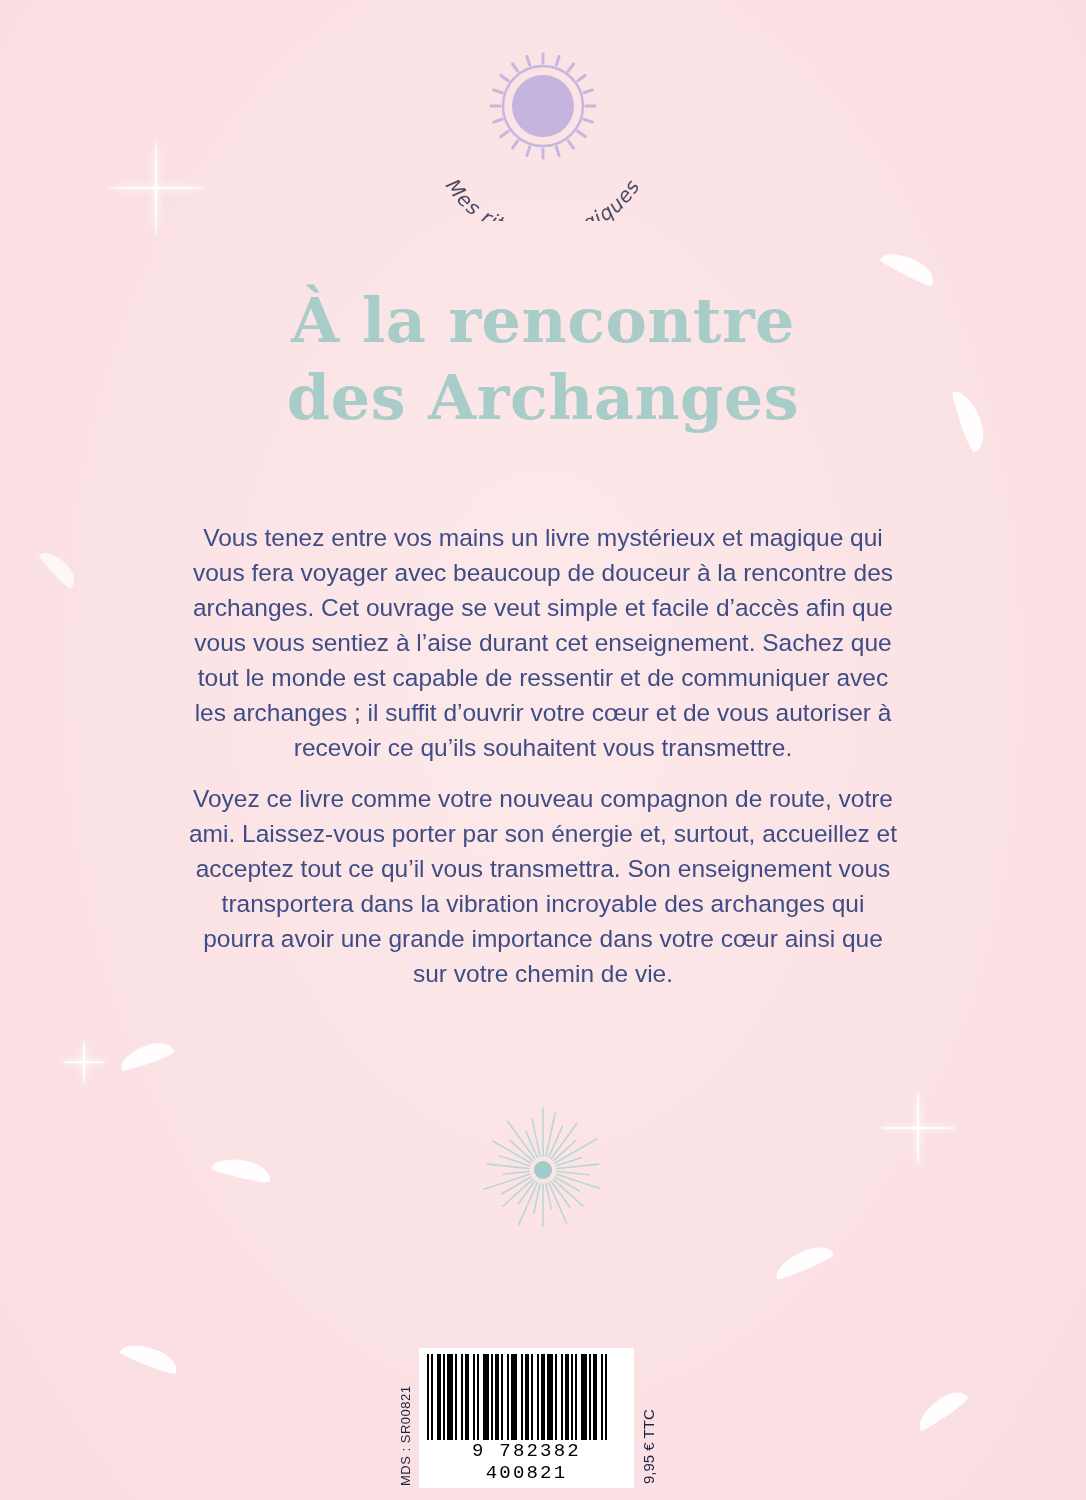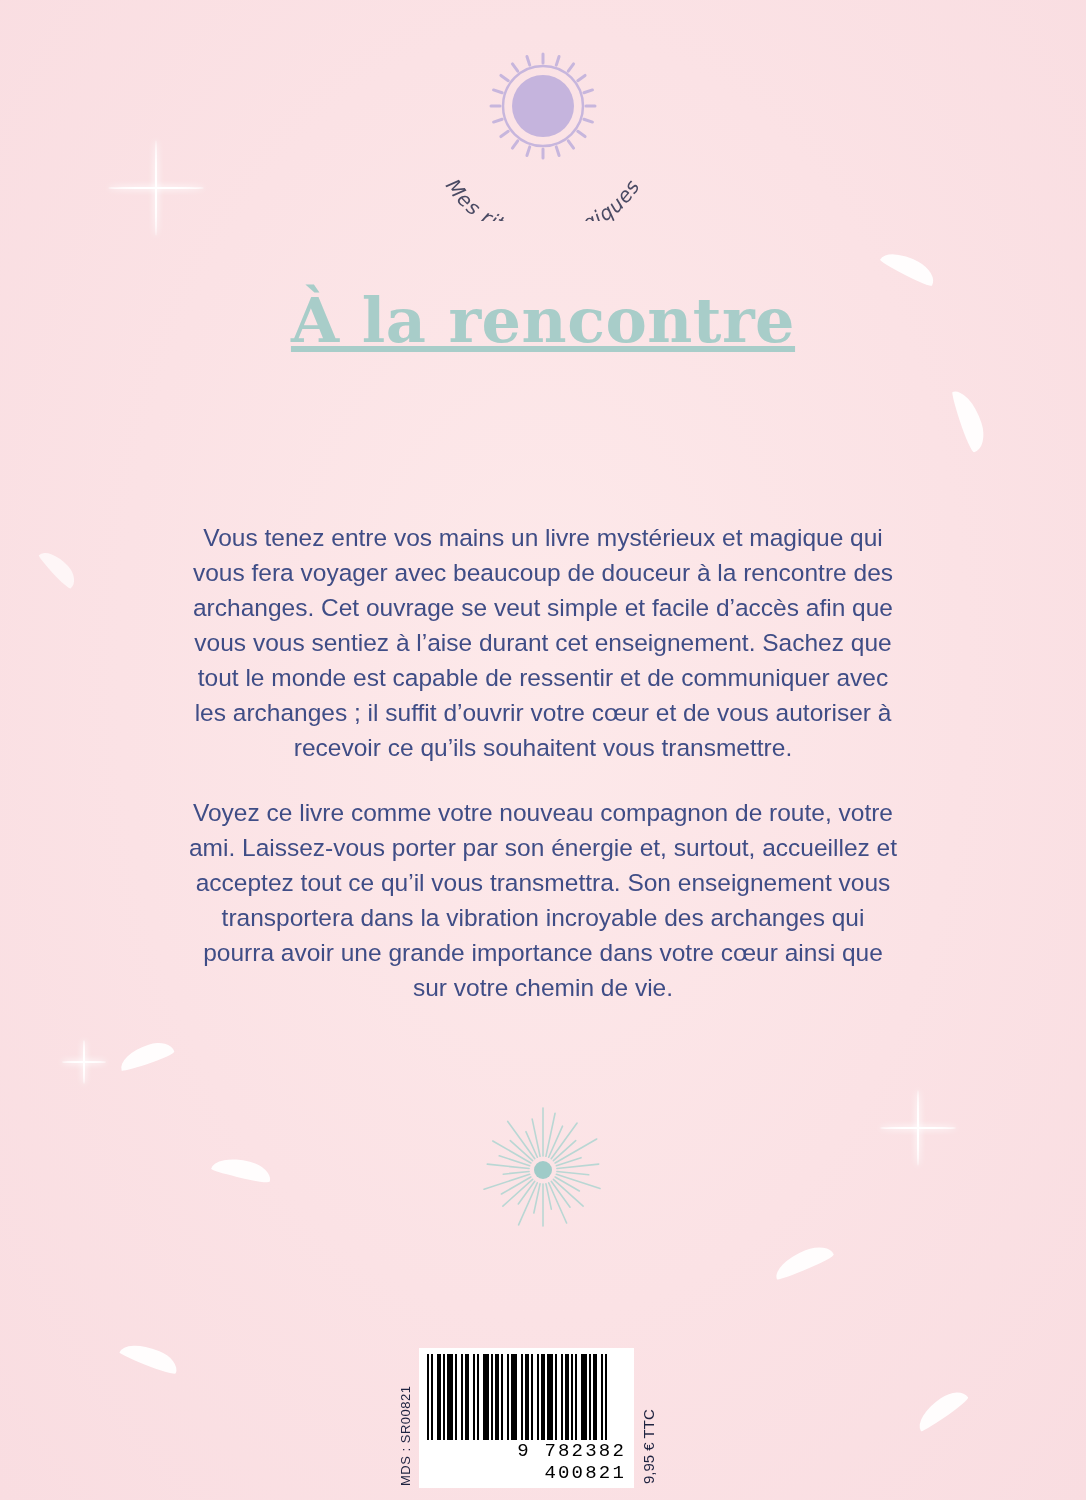--- a/index.html
+++ b/index.html
@@ -84,36 +84,36 @@
     left: 0;
     right: 0;
     text-align: center;
     font-family: "DejaVu Serif", serif;
     font-weight: 700;
     color: #a8cdc9;
     font-size: 62px;
     line-height: 1.25;
     letter-spacing: .5px;
   }
-  .title .line { display: block; text-decoration: underline; }
+  .title .line { display: block; }
 
   
   .copy {
     position: absolute;
     top: 520px;
     left: 50%;
     transform: translateX(-50%);
     width: 720px;
     text-align: center;
     color: #3f4d86;
     font-size: 24.5px;
     line-height: 35px;
   }
   .copy p { margin: 0; }
-  .copy p + p { margin-top: 30px; }
+  .copy p + p { margin-top: 16px; }
 
   
   .burst {
     position: absolute;
     left: 50%;
     transform: translateX(-50%);
     top: 1100px;
     width: 160px;
     height: 140px;
   }
@@ -166,21 +166,21 @@
     display: flex;
     align-items: flex-end;
     gap: 0;
   }
   .bars span {
     display: block;
     background: #000;
     height: 100%;
   }
   .ean {
-    text-align: right;
+    text-align: center;
     font-family: "Liberation Mono", monospace;
     font-size: 19px;
     letter-spacing: 2.2px;
     color: #000;
     padding-bottom: 2px;
   }
   .price {
     writing-mode: vertical-rl;
     transform: rotate(180deg);
     font-size: 15px;
@@ -247,20 +247,21 @@
 
         <text font-family="DejaVu Sans, sans-serif" font-size="20" font-style="italic" fill="#4a4a63" letter-spacing="1">
           <textPath href="#arcpath" startOffset="50%" text-anchor="middle">Mes rituels magiques</textPath>
         </text>
       </svg>
     </div>
   </div>
 
   <h1 class="title">
     <span class="line">À la rencontre</span>
+    <span class="line">des Archanges</span>
   </h1>
 
   <div class="copy">
     <p>Vous tenez entre vos mains un livre mystérieux et magique qui vous fera voyager avec beaucoup de douceur à la rencontre des archanges. Cet ouvrage se veut simple et facile d’accès afin que vous vous sentiez à l’aise durant cet enseignement. Sachez que tout le monde est capable de ressentir et de communiquer avec les archanges ; il suffit d’ouvrir votre cœur et de vous autoriser à recevoir ce qu’ils souhaitent vous transmettre.</p>
     <p>Voyez ce livre comme votre nouveau compagnon de route, votre ami. Laissez-vous porter par son énergie et, surtout, accueillez et acceptez tout ce qu’il vous transmettra. Son enseignement vous transportera dans la vibration incroyable des archanges qui pourra avoir une grande importance dans votre cœur ainsi que sur votre chemin de vie.</p>
   </div>
 
   <div class="burst">
     <svg width="160" height="140" viewBox="0 0 160 140" xmlns="http://www.w3.org/2000/svg">
       <g stroke="#b9d7d4" stroke-width="1.6" stroke-linecap="round" fill="none">

